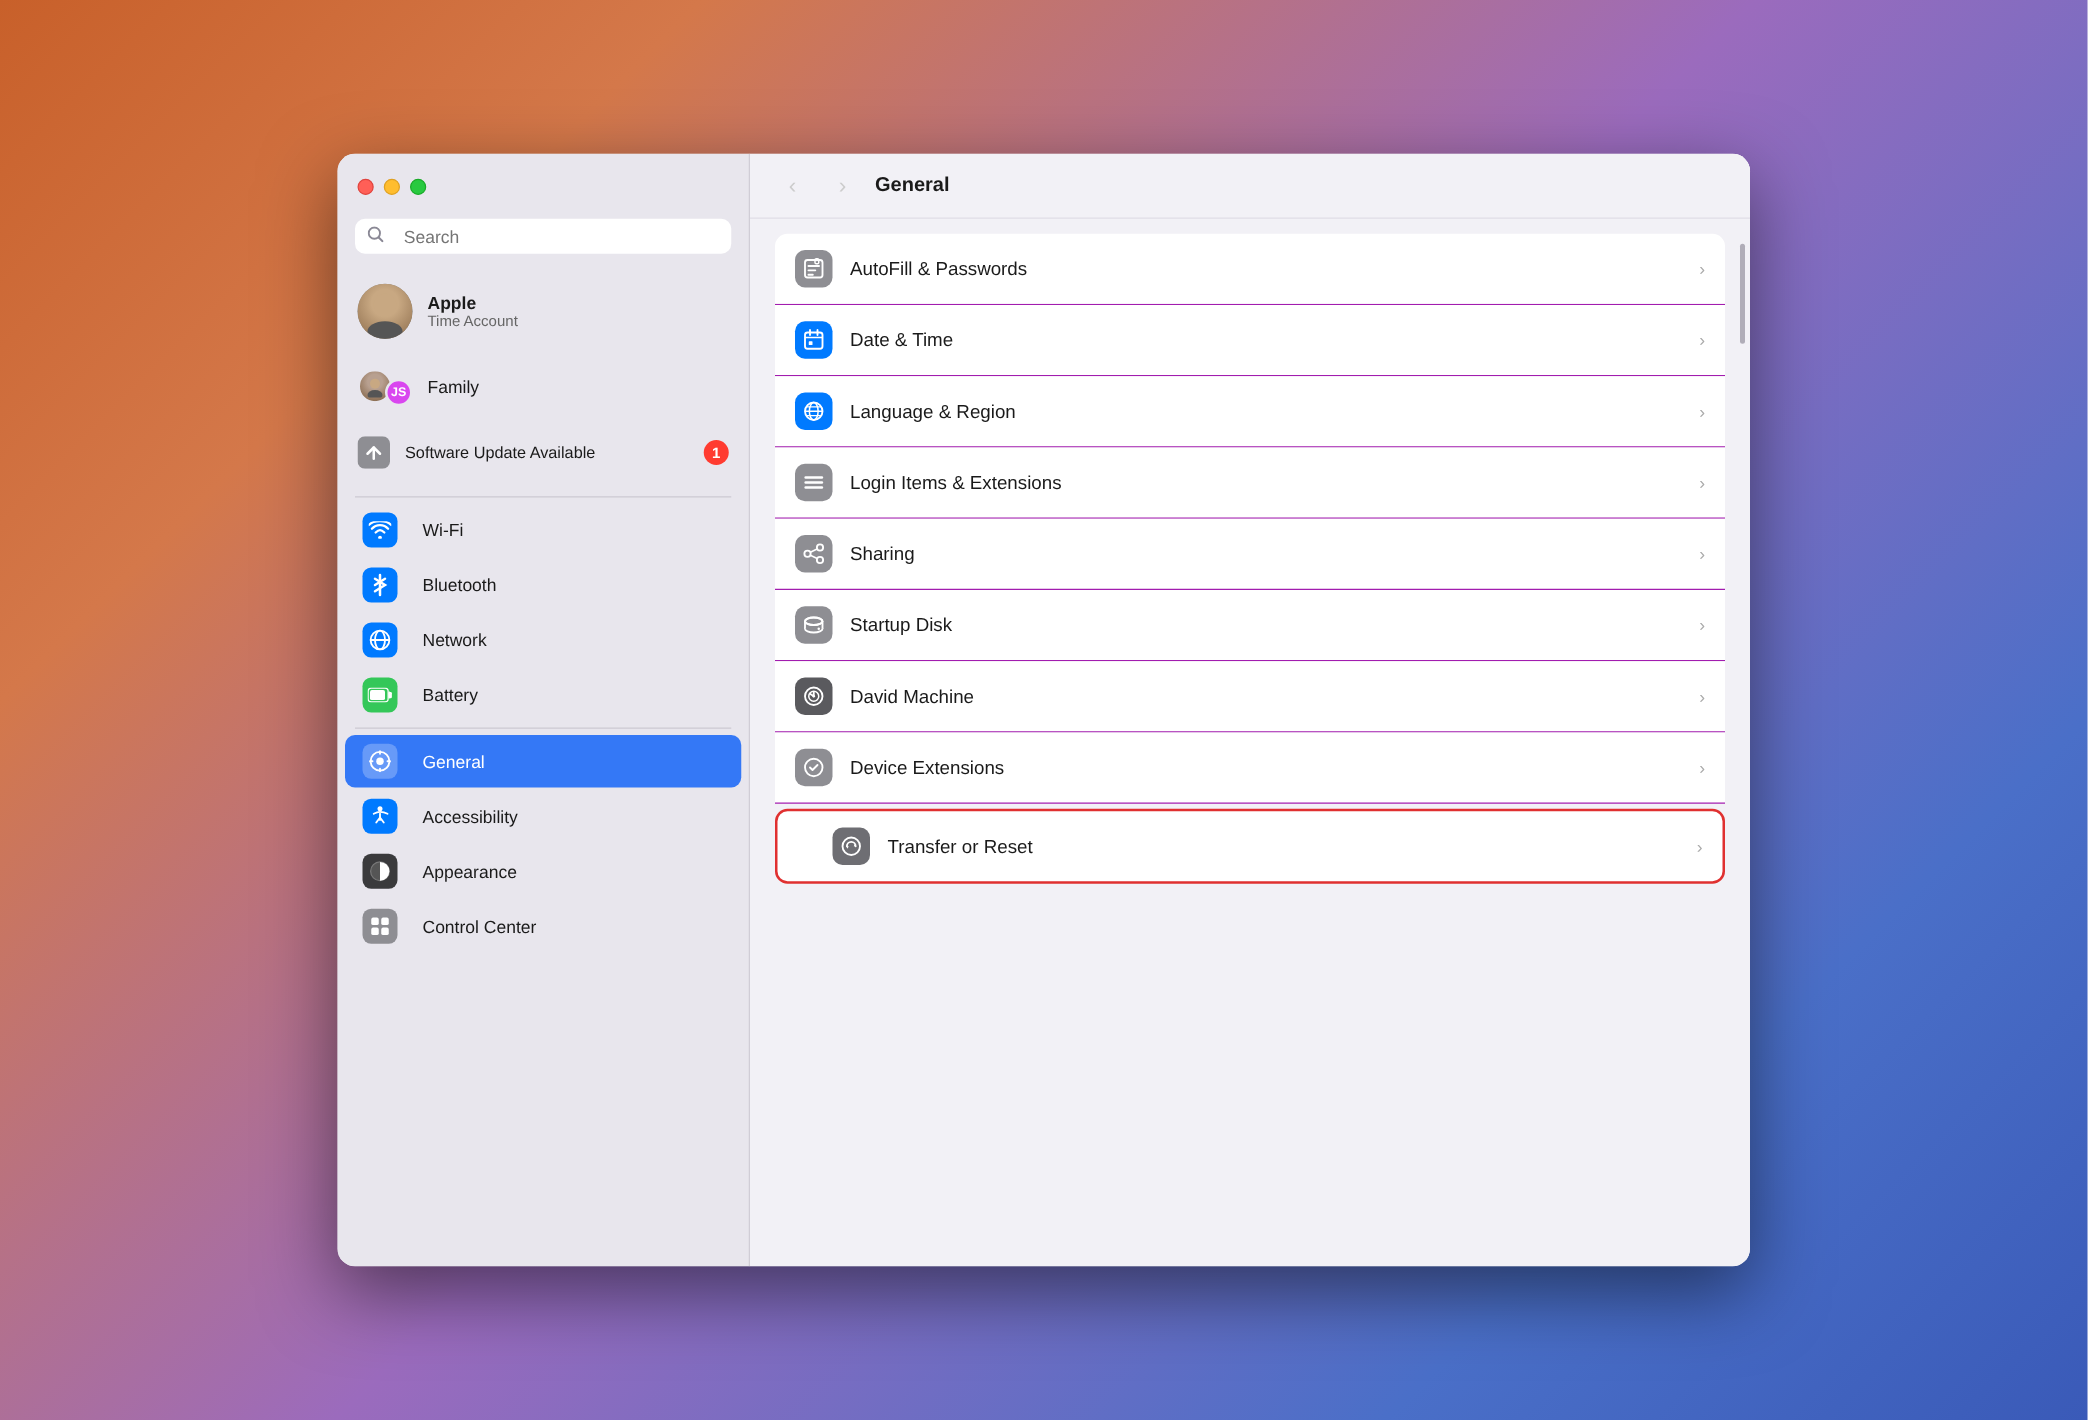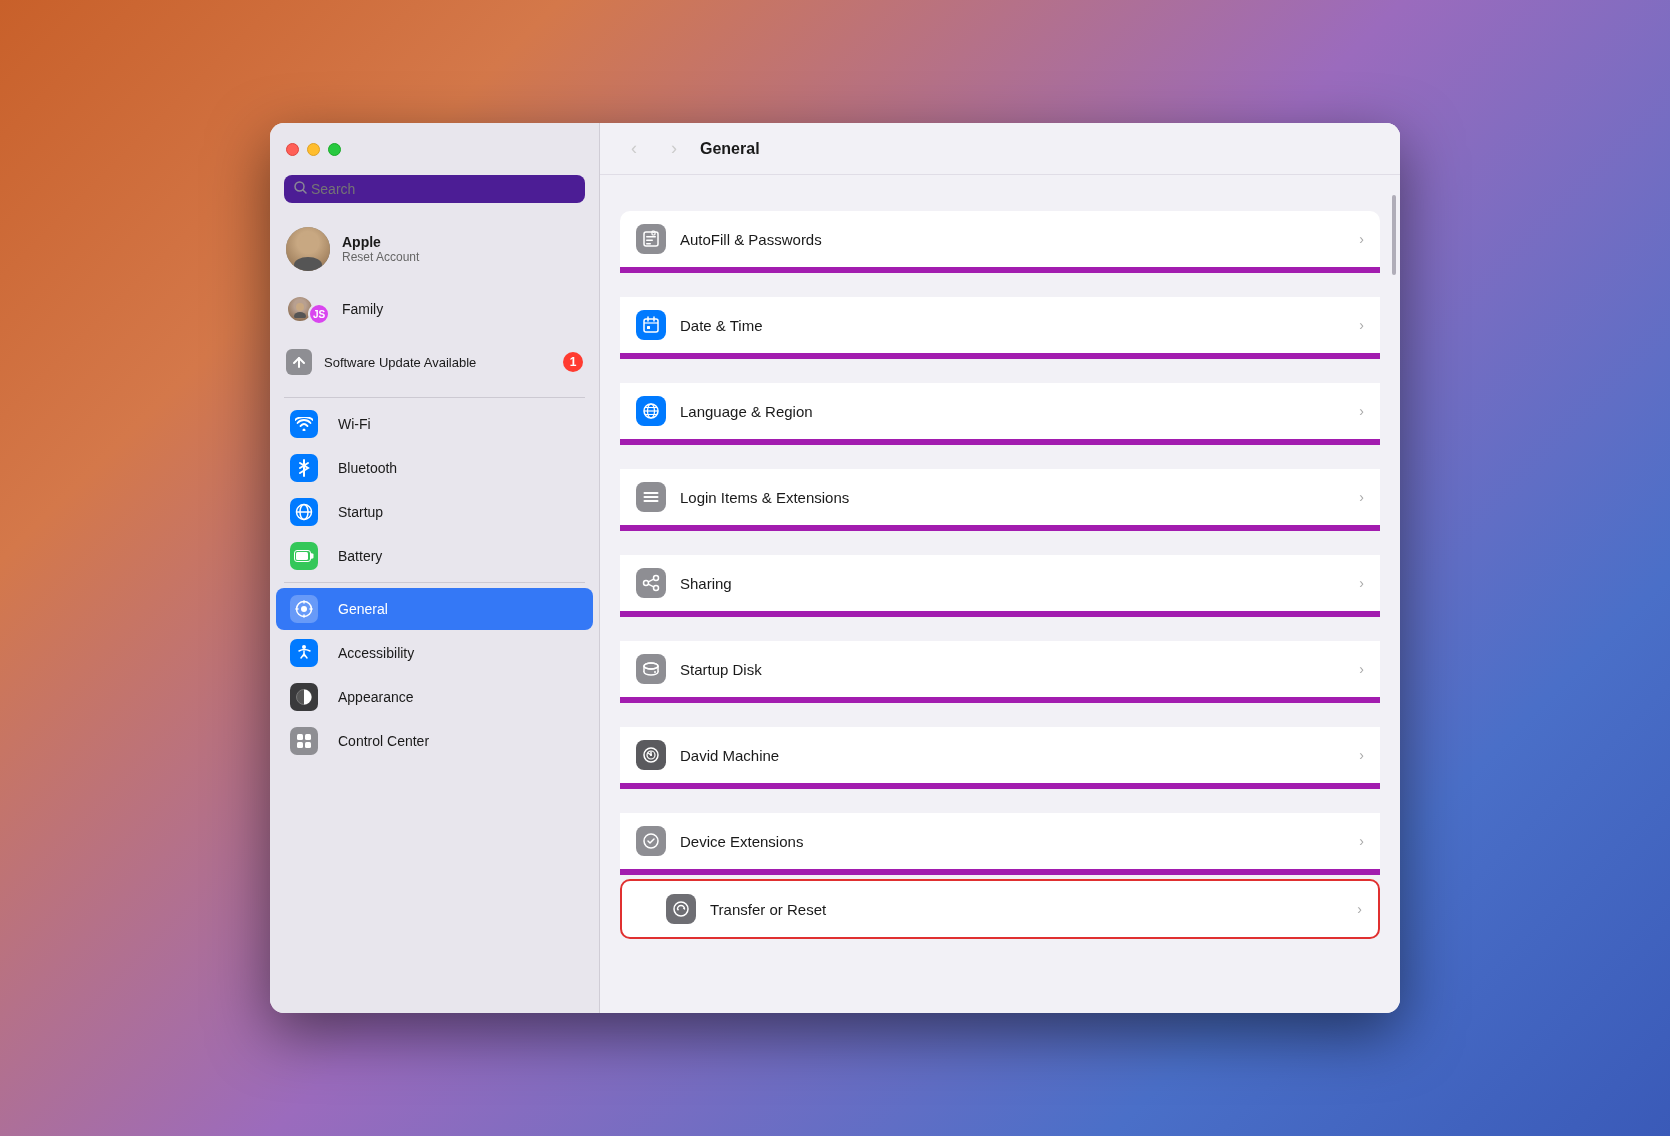--- a/index.html
+++ b/index.html
@@ -52,26 +52,26 @@
       height: 13px;
       border-radius: 50%;
       cursor: pointer;
     }
     .traffic-light.close { background: #ff5f57; border: 1px solid #e0443e; }
     .traffic-light.minimize { background: #ffbd2e; border: 1px solid #dfa123; }
     .traffic-light.maximize { background: #28c940; border: 1px solid #1aab29; }
 
     .search-bar {
       margin: 0 14px 14px 14px;
-      background: #4c1d95;
+      background: #ffffff;
       border-radius: 8px;
       display: flex;
       align-items: center;
       padding: 6px 10px;
-      gap: 4px;
+      gap: 16px;
       flex-shrink: 0;
     }
 
     .search-icon-svg {
       color: #8a8895;
       font-size: 13px;
     }
 
     .search-input {
       background: transparent;
@@ -310,24 +310,23 @@
       overflow-y: auto;
       padding: 12px 20px 20px 20px;
     }
 
     .settings-row {
       display: flex;
       align-items: center;
       gap: 14px;
       padding: 13px 16px;
       background: white;
-      border-bottom: 6px solid #a21caf;
+      border-bottom: 1px solid #a21caf;
       cursor: pointer;
       transition: background 0.1s;
-      margin-top: 24px;
     }
 
     .settings-row:first-child {
       border-radius: 10px 10px 0 0;
     }
 
     .settings-row:last-child {
       border-radius: 0 0 10px 10px;
       border-bottom: none;
     }
@@ -420,21 +419,21 @@
 
     <div class="user-profile">
       <div class="avatar">
         <div class="avatar-inner">
           <div class="avatar-face"></div>
           <div class="avatar-body"></div>
         </div>
       </div>
       <div class="user-info">
         <span class="user-name">Apple</span>
-        <span class="user-subtitle">Reset Account</span>
+        <span class="user-subtitle">Time Account</span>
       </div>
     </div>
 
     <div class="family-item">
       <div class="family-avatars">
         <div class="family-avatar-1">
           <svg width="18" height="18" viewBox="0 0 18 18">
             <circle cx="9" cy="7" r="4" fill="#c8a882"></circle>
             <ellipse cx="9" cy="16" rx="6" ry="4" fill="#555"></ellipse>
           </svg>
@@ -481,21 +480,21 @@
     </div>
 
     <div class="nav-item">
       <div class="nav-icon icon-blue">
         <svg width="18" height="18" viewBox="0 0 18 18" fill="none">
           <circle cx="9" cy="9" r="7.5" stroke="white" stroke-width="1.5"></circle>
           <ellipse cx="9" cy="9" rx="4" ry="7.5" stroke="white" stroke-width="1.5"></ellipse>
           <line x1="1.5" y1="9" x2="16.5" y2="9" stroke="white" stroke-width="1.5"></line>
         </svg>
       </div>
-      <span class="nav-label">Startup</span>
+      <span class="nav-label">Network</span>
     </div>
 
     <div class="nav-item">
       <div class="nav-icon icon-green">
         <svg width="20" height="12" viewBox="0 0 20 12" fill="none">
           <rect x="0.5" y="0.5" width="16" height="11" rx="2.5" stroke="white" stroke-width="1"></rect>
           <rect x="2" y="2" width="12" height="8" rx="1.5" fill="white"></rect>
           <path d="M17.5 4v4" stroke="white" stroke-width="1.5" stroke-linecap="round"></path>
           <rect x="17" y="3.5" width="2.5" height="5" rx="1" fill="white"></rect>
         </svg>

